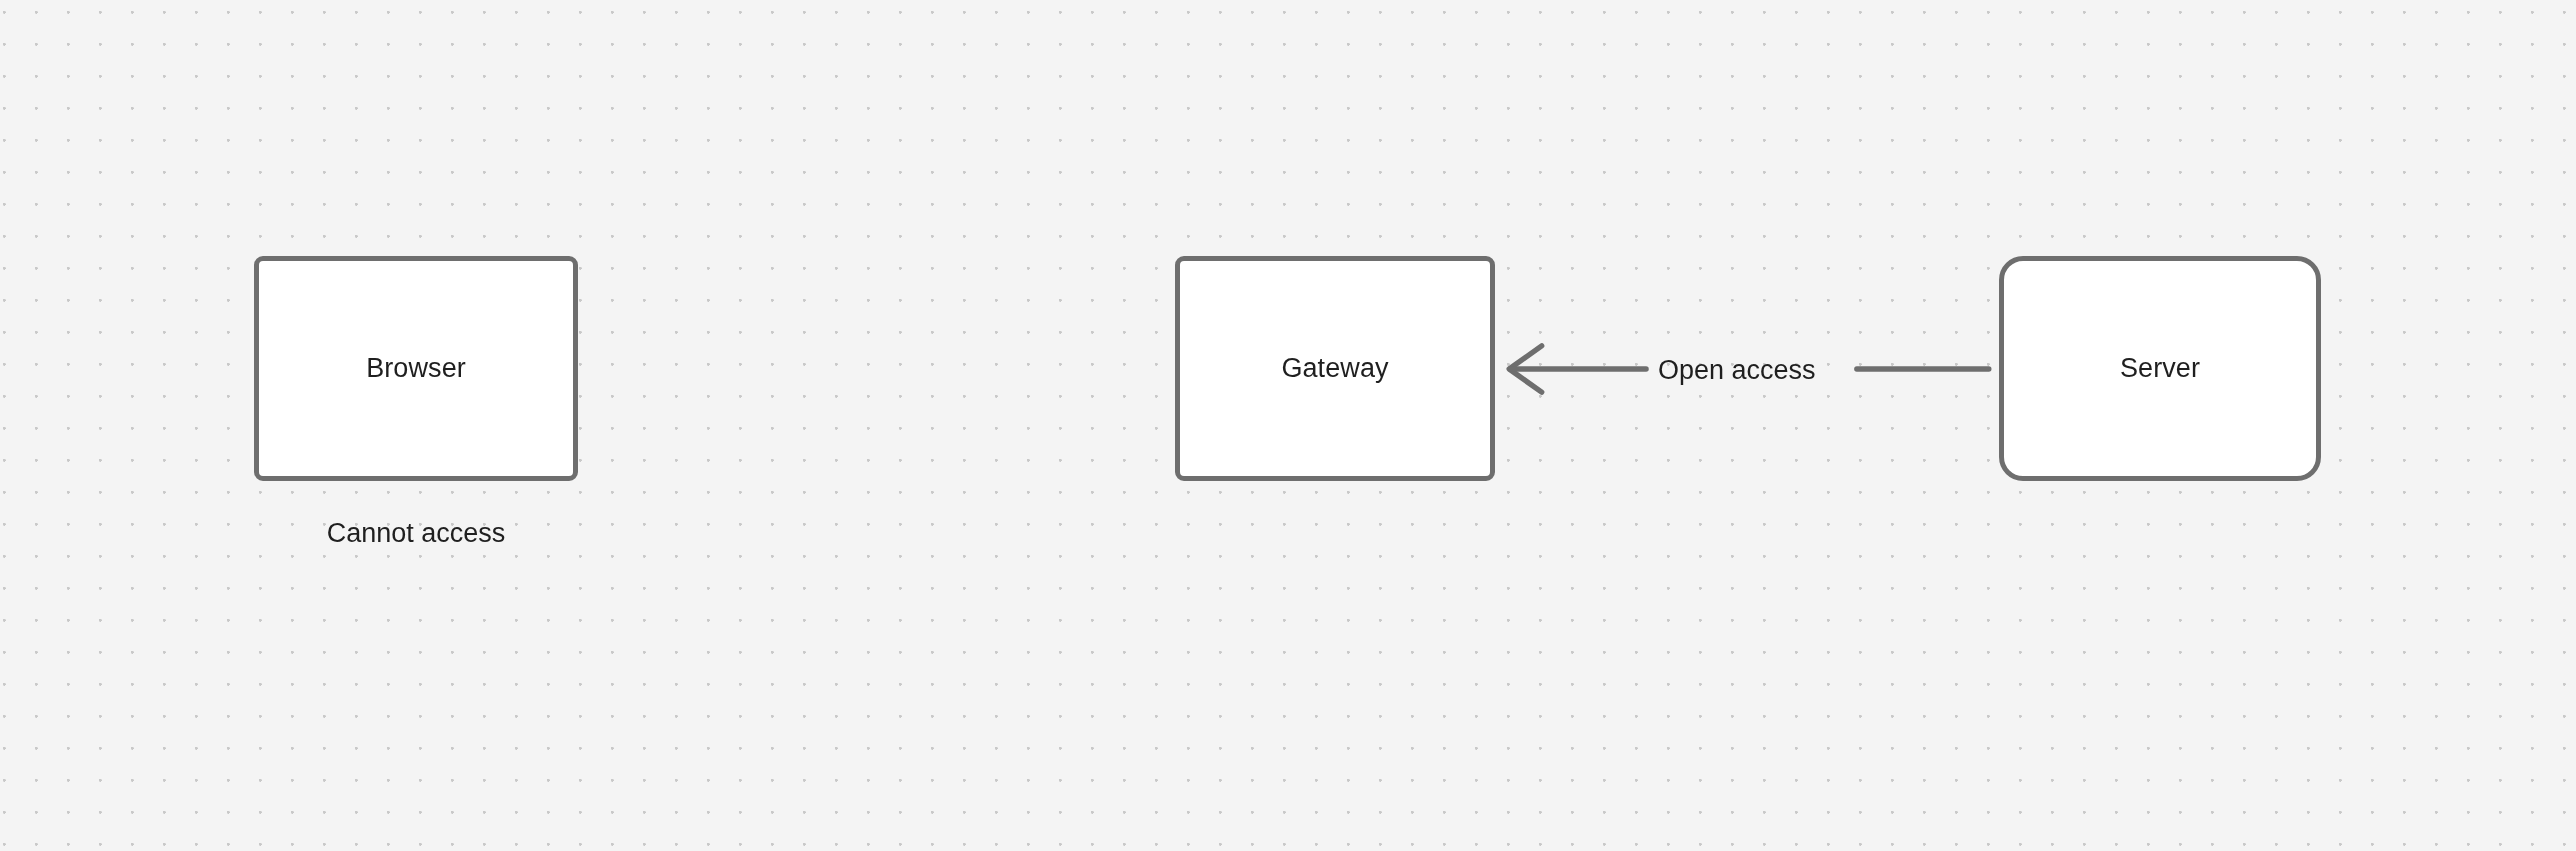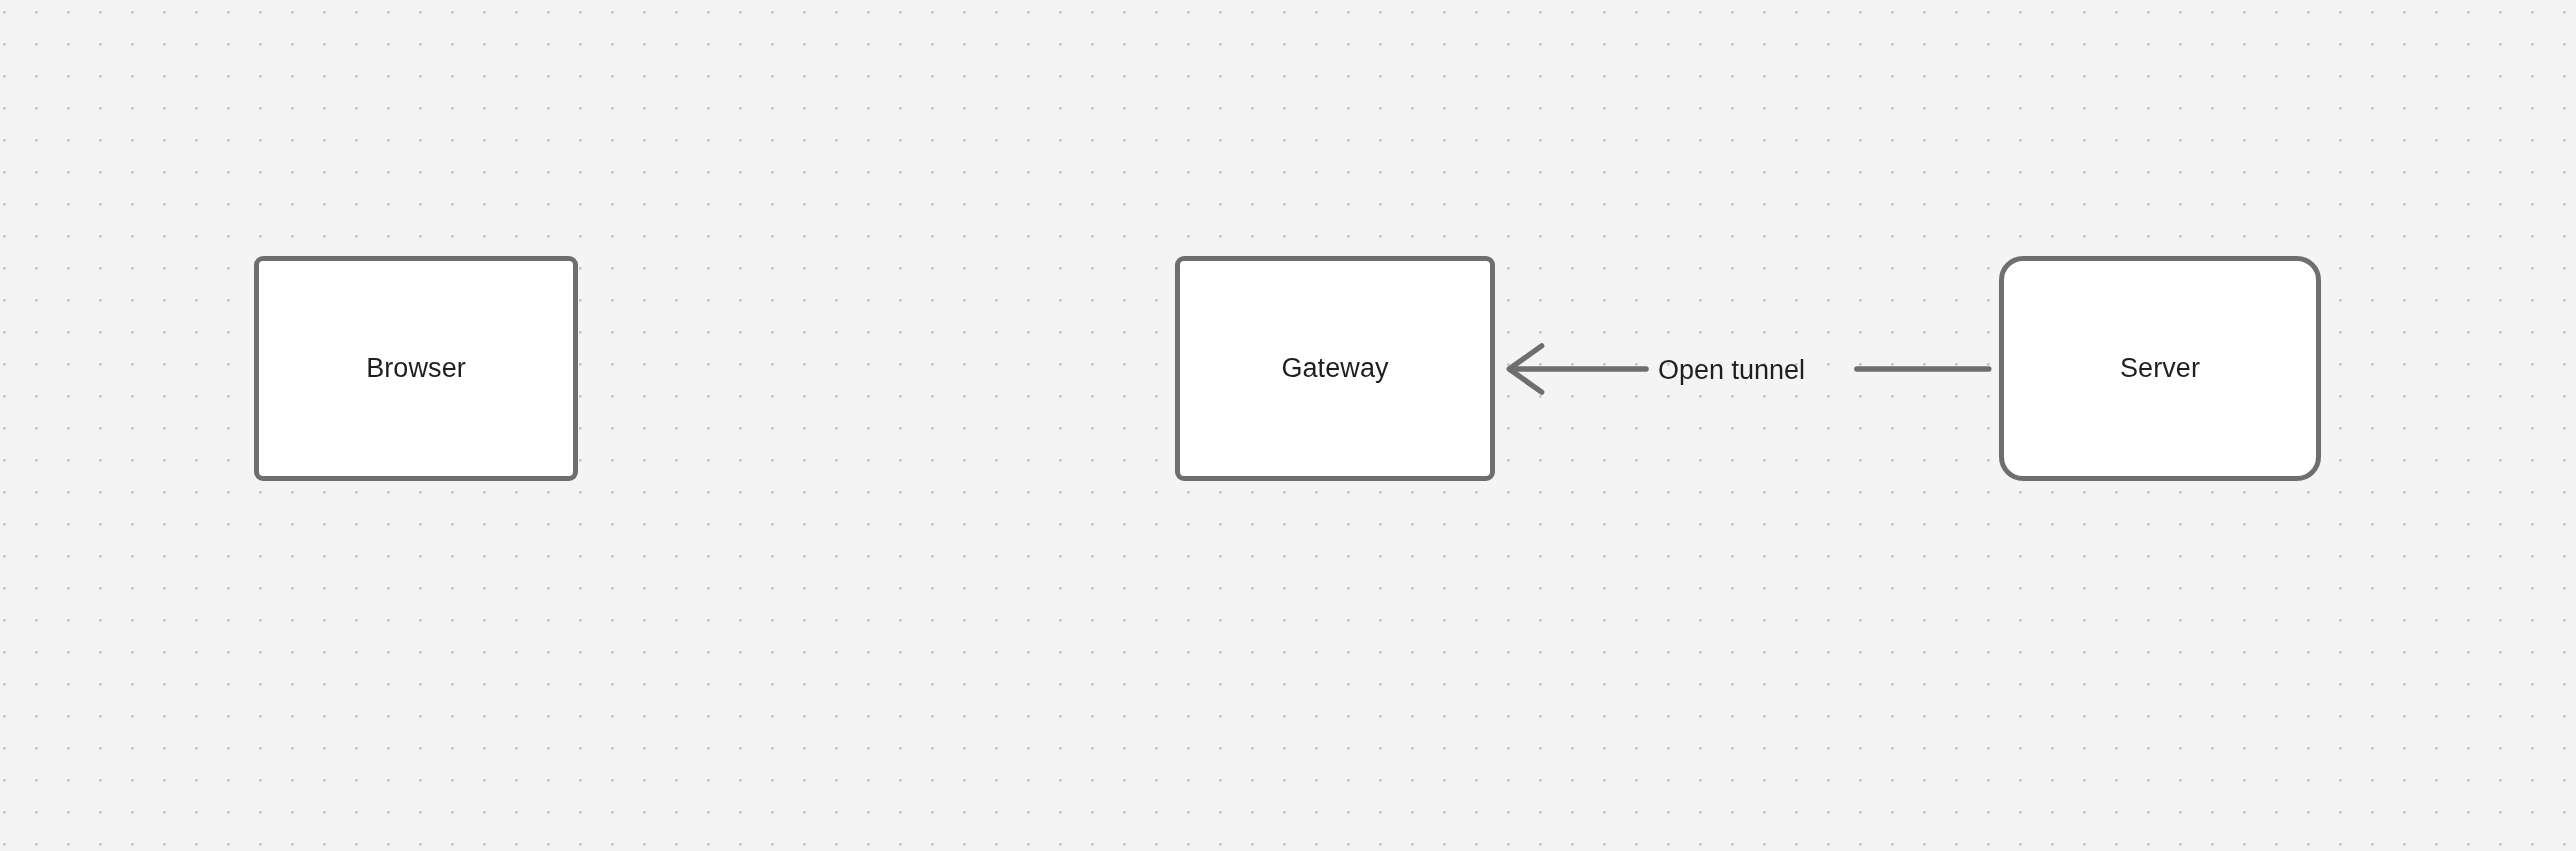--- a/index.html
+++ b/index.html
@@ -83,20 +83,21 @@
 </head>
 <body>
 
 <div id="canvas">
 
   <div class="node" id="node-browser">
     <span class="node-label">Browser</span>
   </div>
 
   <div id="browser-caption">
+    <span class="cap-line">Cannot access</span>
   </div>
 
   <div class="node" id="node-gateway">
     <span class="node-label">Gateway</span>
   </div>
 
   <div class="node" id="node-server">
     <span class="node-label">Server</span>
   </div>
 
@@ -104,16 +105,16 @@
     <svg width="507" height="65" viewBox="0 0 512 66" xmlns="http://www.w3.org/2000/svg">
 
       <path d="M 46 9 L 13 32.5 L 46 56" fill="none" stroke="#6e6e6e" stroke-width="5.5" stroke-linecap="round" stroke-linejoin="round"></path>
 
       <line x1="14" y1="32.5" x2="152" y2="32.5" stroke="#6e6e6e" stroke-width="5.5" stroke-linecap="round"></line>
 
       <line x1="366" y1="32.5" x2="500" y2="32.5" stroke="#6e6e6e" stroke-width="5.5" stroke-linecap="round"></line>
     </svg>
   </div>
 
-  <div id="edge-label-open-tunnel">Open tunnel</div>
+  <div id="edge-label-open-tunnel">Open access</div>
 
 </div>
 
 
 </body></html>

